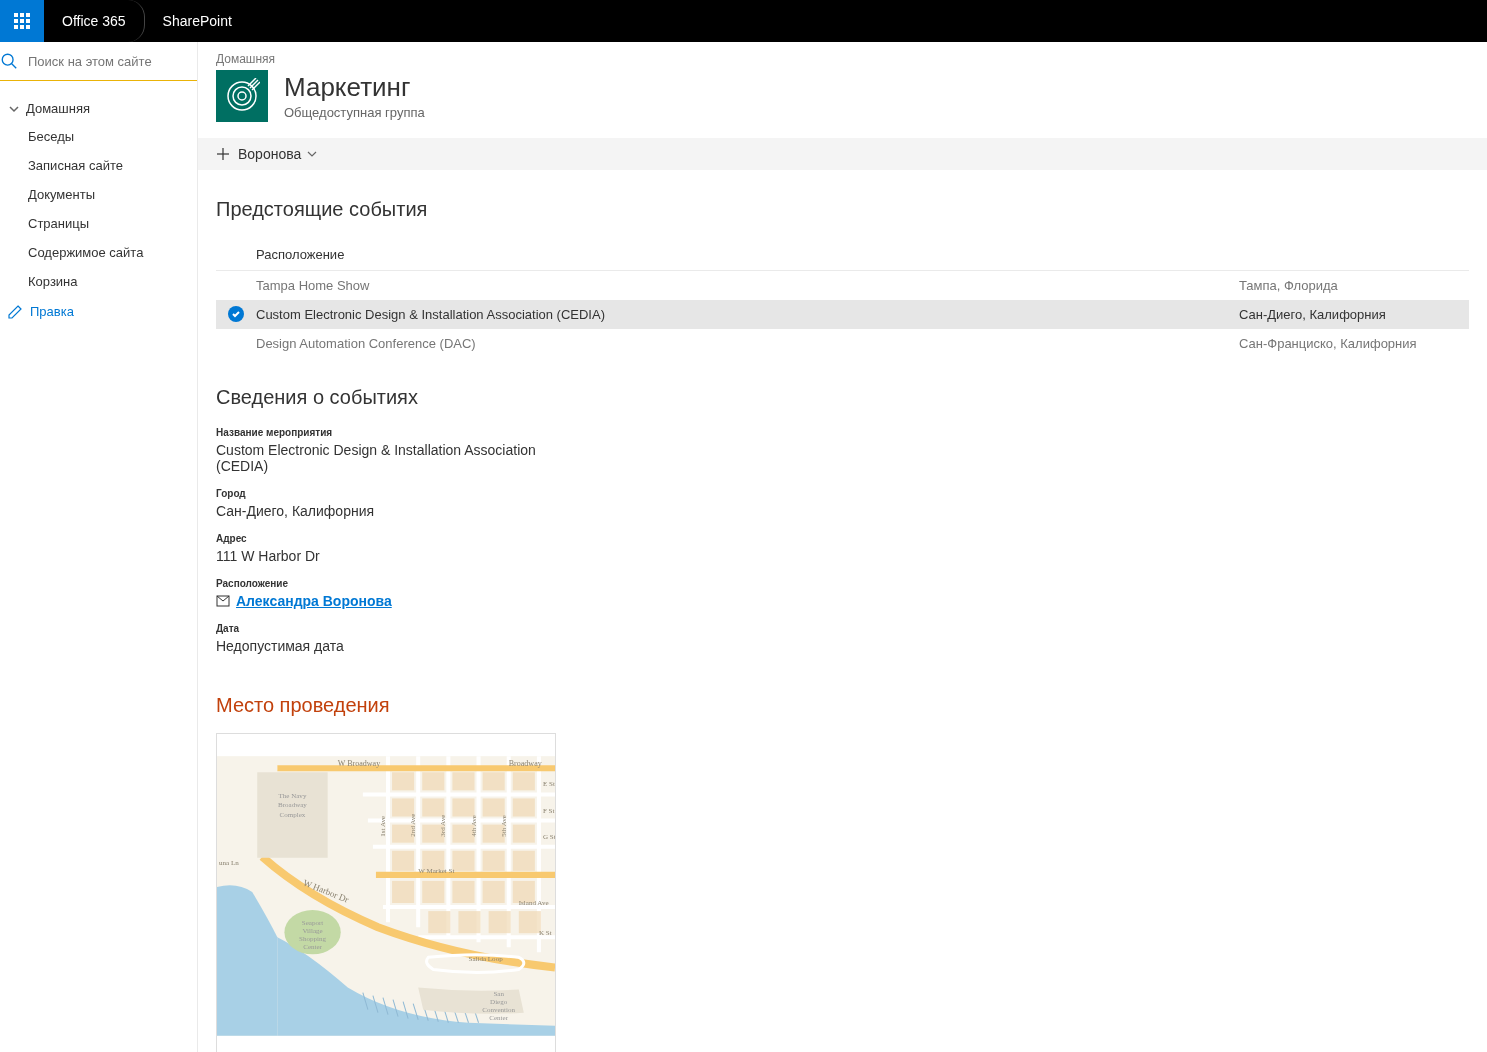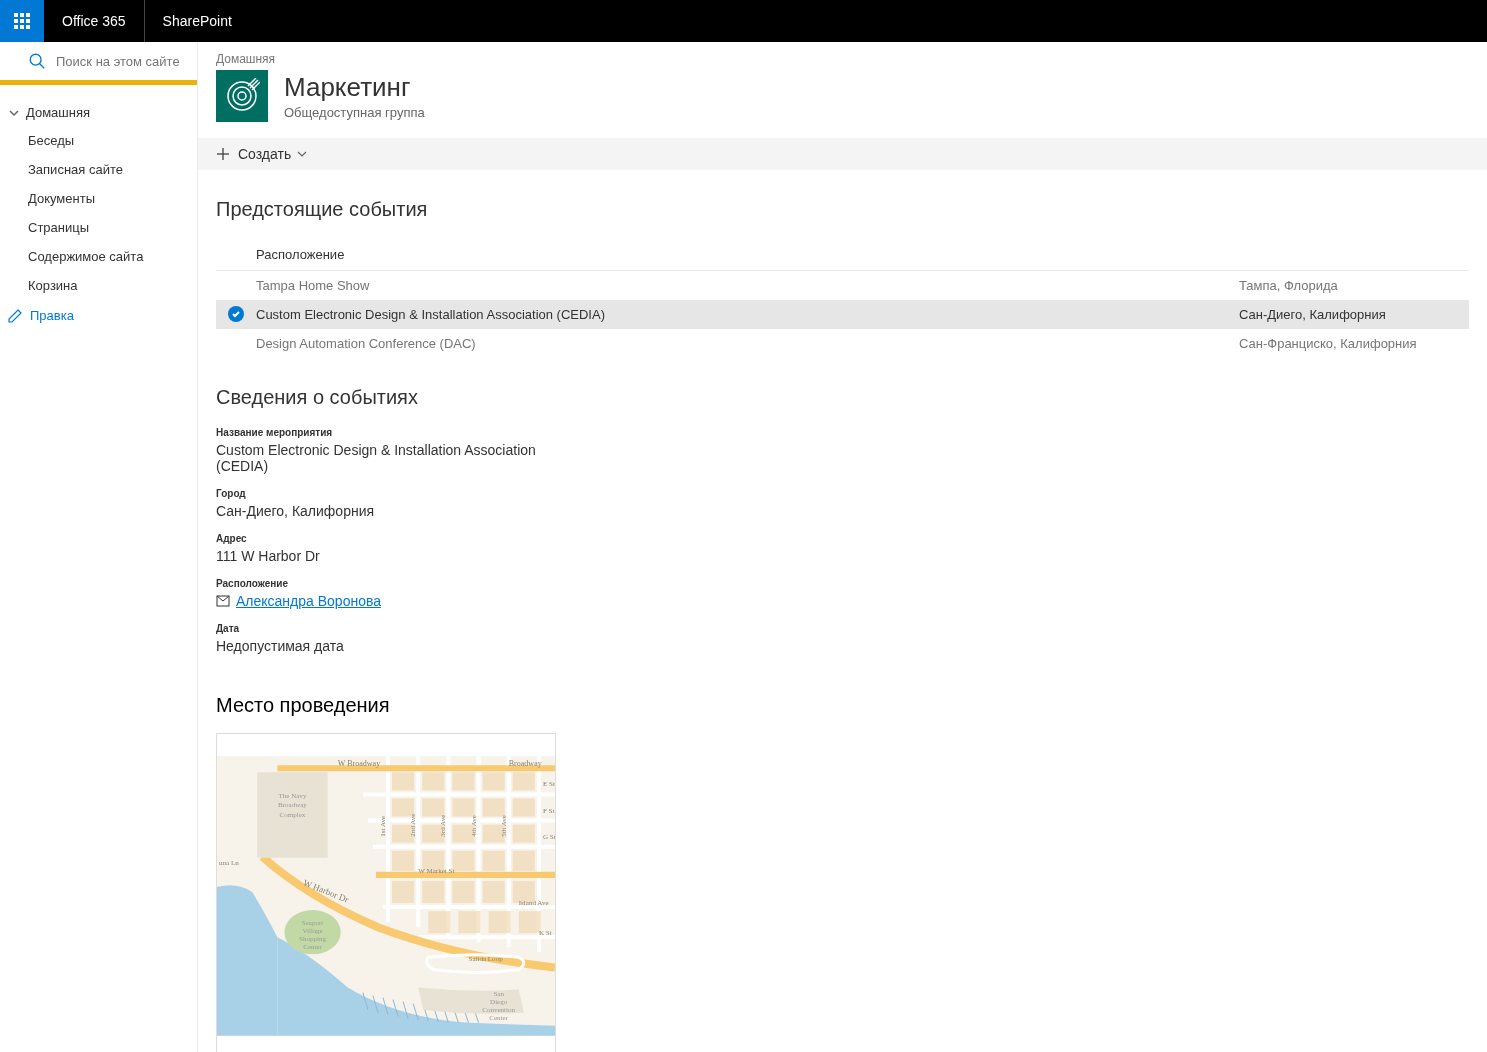--- a/index.html
+++ b/index.html
@@ -1,26 +1,26 @@
 <!DOCTYPE html>
 <html><head>
 <meta charset="utf-8">
 <style>
 * { box-sizing: border-box; margin: 0; padding: 0; }
 body { font-family: "Segoe UI", -apple-system, sans-serif; font-size: 14px; color: #333; background: #fff; }
 
 .topbar { background: #000; height: 42px; display: flex; align-items: center; color: #fff; }
 .waffle { width: 44px; height: 42px; background: #0078d4; display: flex; align-items: center; justify-content: center; cursor: pointer; }
 .waffle svg { width: 16px; height: 16px; }
-.brand { padding: 16px 18px; font-size: 14px; border-right: 1px solid #444; height: 100%; display: flex; align-items: center; }
+.brand { padding: 16px 18px; font-size: 14px; border-right: 1px solid #444; height: 100%; display: flex; align-items: center; border-radius: 17px; }
 .appname { padding: 0 18px; font-size: 14px; }
 
 .layout { display: flex; }
 .sidebar { width: 198px; border-right: 1px solid #eaeaea; min-height: calc(100vh - 42px); }
-.search-row { display: flex; align-items: center; padding: 10px 12px 10px 28px; border-bottom: 5px solid #eab308; }
+.search-row { display: flex; align-items: center; padding: 10px 12px 10px 0; border-bottom: 1px solid #eab308; }
 .search-row svg { width: 18px; height: 18px; color: #0078d4; margin-right: 10px; flex-shrink: 0; }
 .search-row input { border: none; outline: none; font-size: 13px; color: #666; width: 100%; background: transparent; }
 
 .nav { padding-top: 14px; }
 .nav-root { display: flex; align-items: center; padding: 6px 8px; font-size: 13px; color: #333; cursor: pointer; }
 .nav-root svg { width: 12px; height: 12px; margin-right: 6px; }
 .nav-item { padding: 7px 0 7px 28px; font-size: 13px; color: #333; cursor: pointer; }
 .edit-row { display: flex; align-items: center; padding: 8px 8px; color: #0078d4; font-size: 13px; cursor: pointer; }
 .edit-row svg { width: 14px; height: 14px; margin-right: 8px; }
 
@@ -52,23 +52,23 @@
 .check-circle { width: 16px; height: 16px; border-radius: 50%; background: #0078d4; display: flex; align-items: center; justify-content: center; visibility: hidden; }
 .trow.selected .check-circle { visibility: visible; }
 .check-circle svg { width: 10px; height: 10px; }
 
 .details-panel { width: 340px; }
 .field { margin-bottom: 14px; }
 .field-label { font-weight: 600; font-size: 10px; color: #333; margin-bottom: 4px; }
 .field-value { font-size: 14px; color: #333; }
 .field-link { display: flex; align-items: center; }
 .field-link svg { width: 14px; height: 12px; margin-right: 6px; }
-.field-link a { color: #0078d4; text-decoration: underline; }
-
-.map-title { font-size: 20px; font-weight: 300; color: #000000; margin: 40px 0 16px 0; }
+.field-link a { color: #0078d4; text-decoration: underline; font-weight: bold; }
+
+.map-title { font-size: 20px; font-weight: 300; color: #c2410c; margin: 40px 0 16px 0; }
 .map { width: 100%; height: 326px; border: 1px solid #ddd; }
 .map svg { width: 100%; height: 100%; display: block; }
 </style>
 </head>
 <body>
 
 <div class="topbar">
   <div class="waffle">
     <svg viewBox="0 0 16 16" fill="#fff">
         <rect x="0" y="0" width="4" height="4"></rect>
@@ -135,21 +135,21 @@
         <div class="subtitle">Общедоступная группа</div>
       </div>
     </div>
 
     <div class="toolbar">
       <div class="tool-btn">
         <svg width="14" height="14" viewBox="0 0 14 14" fill="none" stroke="#333" stroke-width="1.2">
             <line x1="7" y1="1" x2="7" y2="13"></line>
             <line x1="1" y1="7" x2="13" y2="7"></line>
           </svg>
-        <span>Создать</span>
+        <span>Воронова</span>
         <svg class="chev" width="10" height="10" viewBox="0 0 10 10" fill="none" stroke="#666" stroke-width="1.2">
             <polyline points="1,3 5,7 9,3"></polyline>
           </svg>
       </div>
     </div>
 
     <div class="content">
       <div class="list-panel">
         <div class="section-title">Предстоящие события</div>
         <div class="table">

